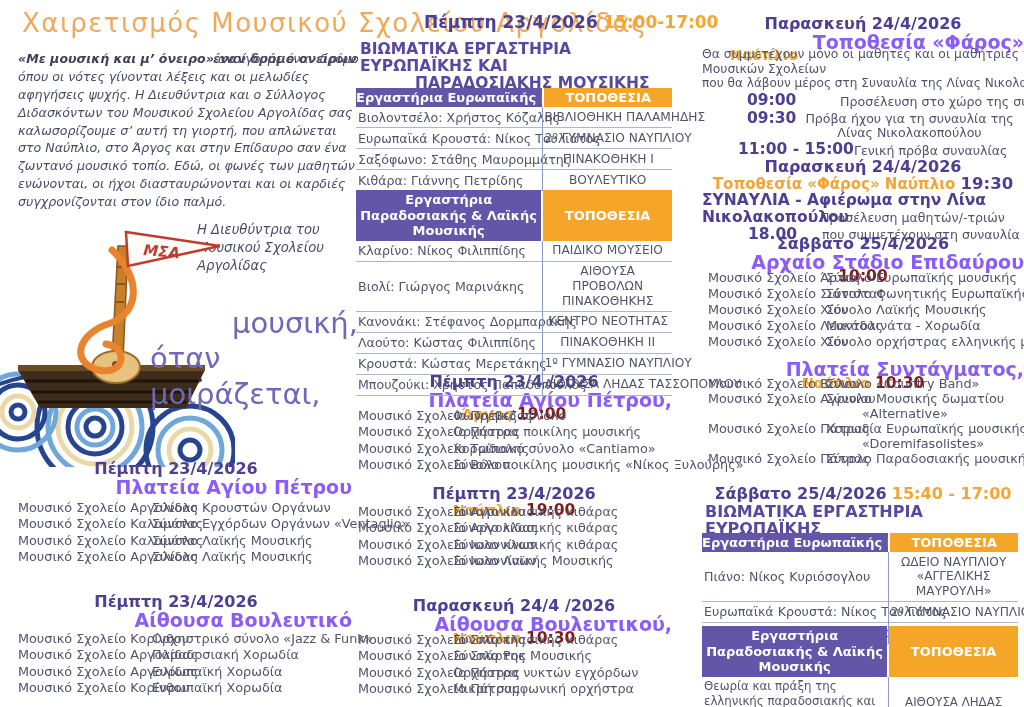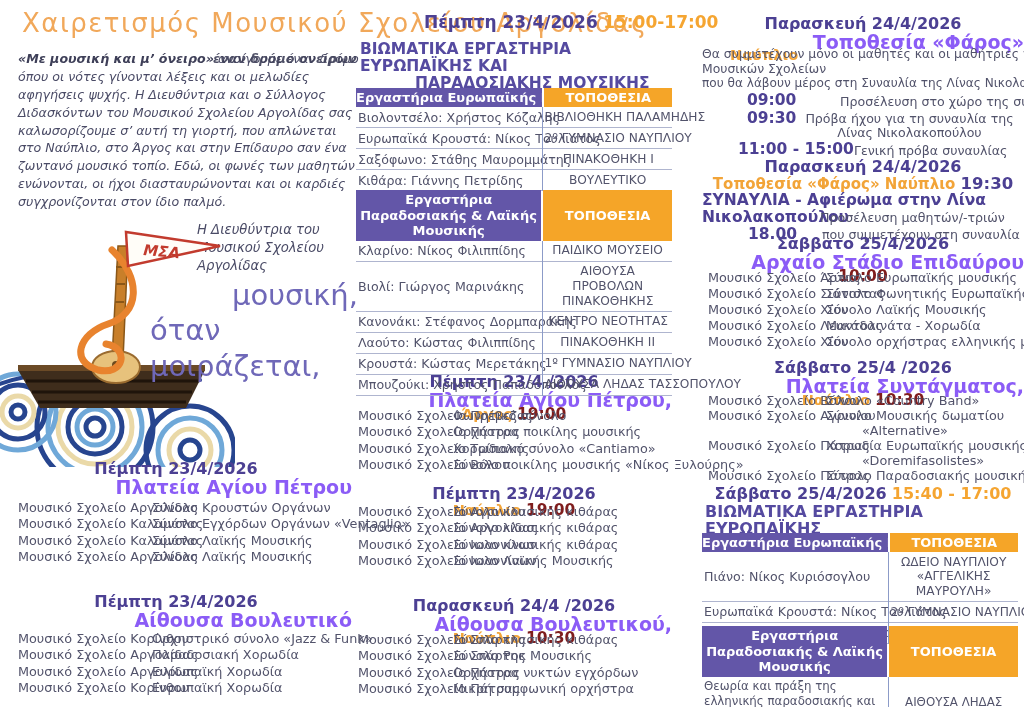--- a/index.html
+++ b/index.html
@@ -9,21 +9,21 @@
   
   .title{font-size:26px;color:#F1A85A;letter-spacing:1.5px;white-space:nowrap;font-weight:500;}
   .topdate{font-size:17px;white-space:nowrap;}
   .hdate{font-weight:bold;color:#4C4093;}
   .htime{font-weight:bold;color:#F5A531;}
   
   .intro{font-style:italic;font-size:12.6px;line-height:1.42;color:#4A4B66;width:342px;text-align:left;}
   .intro b{color:#3E3F58;}
   .overlay-artifact{font-weight:bold;font-style:italic;font-size:12.6px;color:#3E3F58;white-space:nowrap;opacity:.9;}
   .sig{font-style:italic;font-size:13.2px;line-height:1.35;color:#4A4B66;}
-  .motto{font-size:29px;color:#6F68B8;line-height:1.22;white-space:nowrap;}
+  .motto{font-size:29px;color:#6F68B8;line-height:1.22;white-space:nowrap;margin-top:28px;}
   
   .sec{text-align:center;}
   .sec .date{font-size:16px;font-weight:bold;color:#4C4093;height:17px;}
   .sec .venue{font-size:19px;font-weight:bold;color:#8b5cf6;height:16px;text-align:right;}
   .sub0{height:0;overflow:visible;font-weight:bold;font-size:14.5px;}
   .sub0 .v2{color:#F2A438;}
   .sub0 .tm{color:#7f1d1d;font-size:15.5px;}
   .rows{position:relative;text-align:left;margin-top:3px;}
   .rw{position:relative;height:16.4px;font-size:12.8px;color:#52536B;white-space:nowrap;}
   .rw.h16{height:16px;} .rw.h15{height:15px;}
@@ -353,21 +353,20 @@
           <span class="en">Μαντολινάτα - Χορωδία</span>
         </div>
       <div class="rw h16">
           <span class="sc">Μουσικό Σχολείο Χίου</span>
           <span class="en">Σύνολο ορχήστρας ελληνικής μουσικής</span>
         </div>
     </div>
   </div>
 
   <div class="abs sec" style="left:702px;top:358px;width:322px">
-    <div class="date">Σάββατο 25/4 /2026</div>
     <div class="venue">Πλατεία Συντάγματος,</div>
     <div class="sub0"><span class="v2">Ναύπλιο</span> <span class="tm">10:30</span></div>
     <div class="rows rows-r" style="margin-top:2px">
       <div class="rw h15">
           <span class="sc">Μουσικό Σχολείο Βόλου</span>
           <span class="en">Σύνολο «Country Band»</span>
         </div>
       <div class="rw h15">
           <span class="sc">Μουσικό Σχολείο Αγρινίου</span>
           <span class="en">Σύνολο Μουσικής δωματίου</span>

